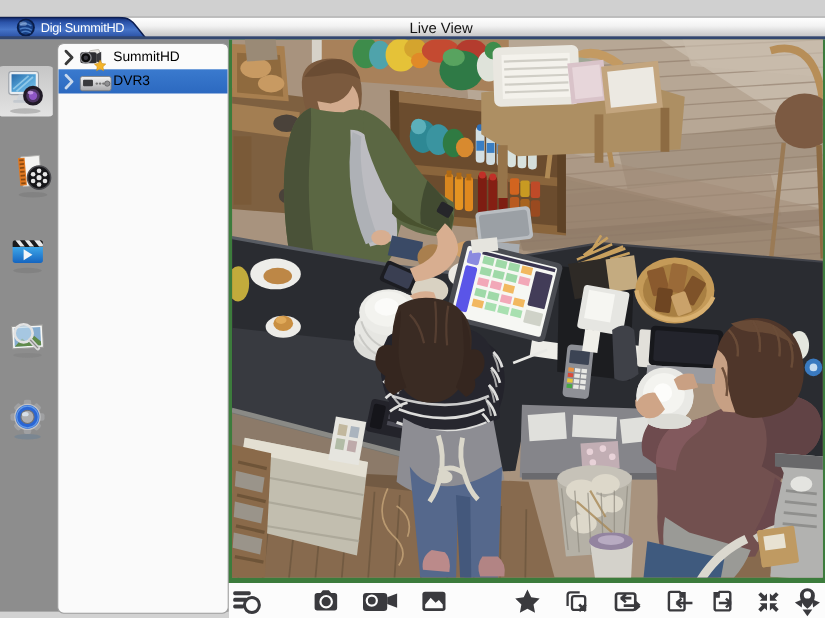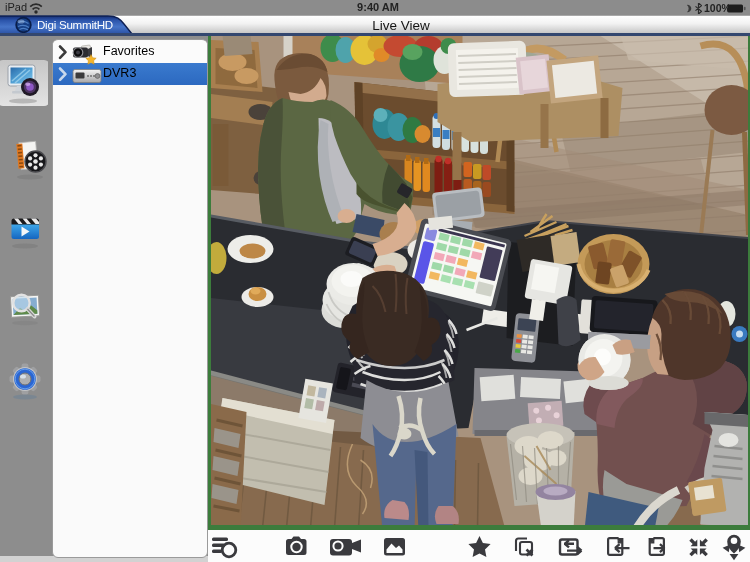--- a/index.html
+++ b/index.html
@@ -12,42 +12,20 @@
 #leftbot{left:0;top:556px;width:208px;height:6px;background:#d2d2d2;}
 #tree{left:52px;top:39px;width:153.5px;height:517px;background:#fafafa;border:1px solid #9a9a9a;border-radius:6px;overflow:hidden;}
 .row{left:0;width:100%;height:21.5px;}
 #row1{top:1px;background:#fbfbfb;}
 #row2{top:23px;background:linear-gradient(#3a7ace,#2c69c0);}
 .rtext{font-size:12.5px;top:3.5px;left:50px;}
 #video{left:208px;top:35.5px;width:542px;height:494.5px;background:#3c7c3c;}
 #toolbar{left:208px;top:530px;width:542px;height:32px;background:#fcfcfc;}
 </style></head><body>
 <div id="page">
- <div id="status">
-  <span class="t" style="left:5px;">iPad</span>
-  <svg style="left:29px;top:2.5px;" width="14" height="11" viewBox="0 0 14 11">
-        <g fill="none" stroke="#2a2a2a">
-          <path d="M1.2 3.6 A8.2 8.2 0 0 1 12.8 3.6" stroke-width="1.7"></path>
-          <path d="M3.6 6.3 A4.9 4.9 0 0 1 10.4 6.3" stroke-width="1.7"></path>
-        </g>
-        <circle cx="7" cy="9" r="1.7" fill="#2a2a2a"></circle>
-      </svg>
-  <span class="t" style="left:340px;width:74px;text-align:center;font-weight:bold;left:341px;">9:40 AM</span>
-  <svg style="left:683px;top:3.5px;" width="9" height="9" viewBox="0 0 12 12">
-        <path d="M5.2,1.2 A4.9,4.9 0 1 1 5.2,10.8 A6.1,6.1 0 0 0 5.2,1.2 Z" fill="#3a3a3a"></path>
-      </svg>
-  <svg style="left:695px;top:2.5px;" width="7" height="11" viewBox="0 0 7 11">
-        <path d="M3.5 0 L3.5 11 M3.5 0 L6.5 2.6 L0.5 7.6 M3.5 11 L6.5 8.4 L0.5 3.4" stroke="#2a2a2a" stroke-width="1.2" fill="none"></path>
-      </svg>
-  <span class="t" style="left:704px;font-weight:bold;font-size:10.5px;top:1.5px;">100%</span>
-  <svg style="left:727px;top:3.5px;" width="19" height="9" viewBox="0 0 19 9">
-        <rect x="0.5" y="0.5" width="15.5" height="8" rx="1.5" fill="#1d1d1d"></rect>
-        <rect x="16.8" y="2.8" width="1.8" height="3.4" rx="0.9" fill="#555"></rect>
-      </svg>
- </div>
  <div id="nav">
   <div id="navtitle">Live View</div>
   <svg style="left:0;top:-1px;" width="230" height="19" viewBox="0 0 230 19">
    <defs>
           <linearGradient id="bgrad" x1="0" y1="0" x2="0" y2="1">
             <stop offset="0" stop-color="#162f76"></stop>
             <stop offset="0.25" stop-color="#2c55ab"></stop>
             <stop offset="0.6" stop-color="#4674c8"></stop>
             <stop offset="1" stop-color="#2a51a4"></stop>
           </linearGradient>
@@ -191,21 +169,21 @@
 
   <polygon points="706,412 748,415 748,528 700,524 706,470 714,430" fill="#b2b2b0"></polygon>
   <polygon points="706,412 748,415 748,427 706,424" fill="#68686a"></polygon>
   <path d="M716,446 L742,449 M715,456 L742,459 M714,466 L742,469 M713,476 L742,479" stroke="#8f8f8d" stroke-width="2.5"></path>
   <ellipse cx="730" cy="440" rx="10" ry="7" fill="#e4e4e0"></ellipse>
   <g transform="rotate(-8 706 498)">
           <rect x="690" y="480" width="34" height="34" rx="2" fill="#bf9a62"></rect>
           <rect x="695" y="486" width="19" height="13" fill="#e8e2d2"></rect>
         </g>
  </svg>
-  <span class="rtext" style="top:4px;color:#000;">Favorites</span>
+  <span class="rtext" style="top:4px;color:#000;">SummitHD</span>
   <span class="rtext" style="top:26px;color:#000000;">DVR3</span>
  </div>
  <div id="video"></div>
  <div id="toolbar">
   <svg style="left:0;top:0;" width="542" height="32" viewBox="208 530 542 32" fill="none" stroke="none">
    <g fill="#3a3a3e">
     <rect x="212" y="537.5" width="16" height="3.6" rx="1.5"></rect>
     <rect x="212" y="543.5" width="13" height="3.6" rx="1.5"></rect>
     <rect x="212" y="549.5" width="10" height="3.6" rx="1.5"></rect>
    </g>

